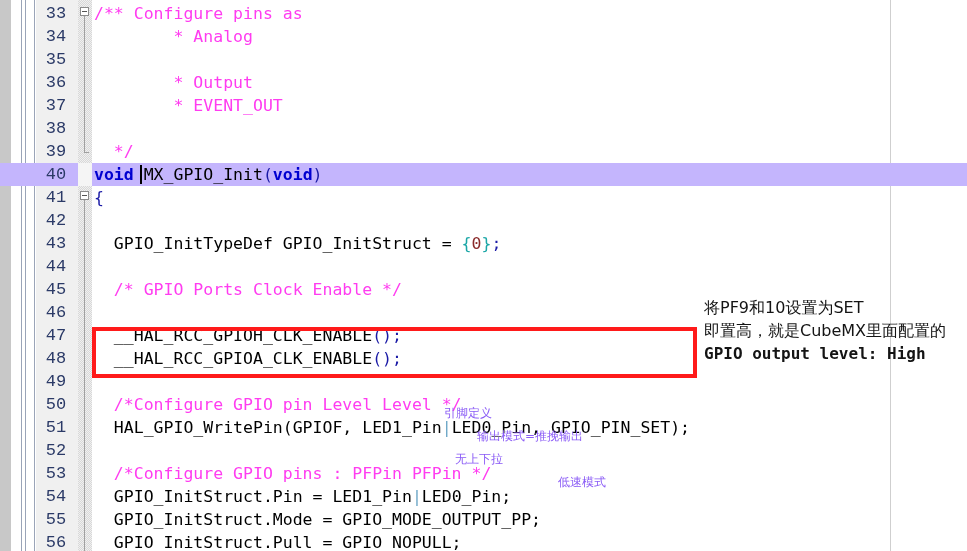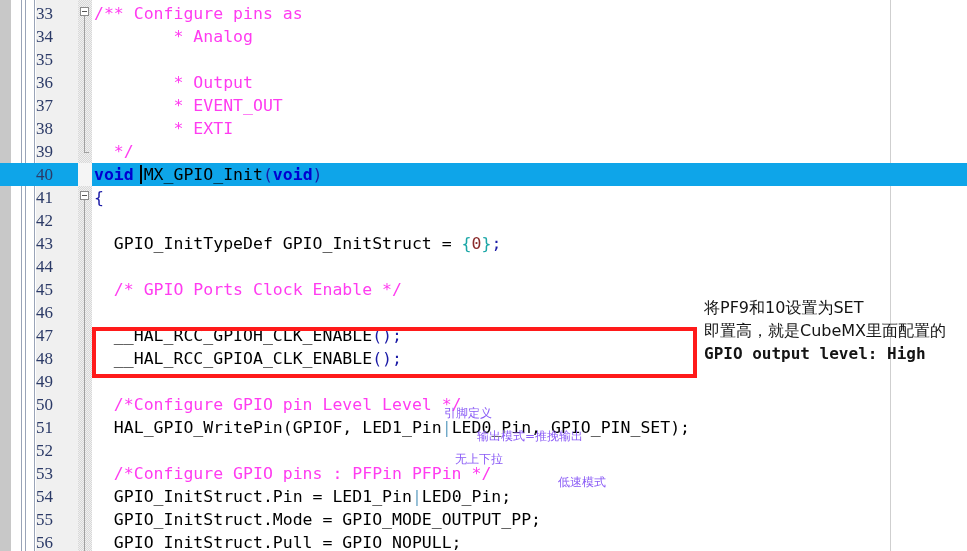--- a/index.html
+++ b/index.html
@@ -25,23 +25,23 @@
       linear-gradient(45deg,#d8d8d8 25%,transparent 25%,transparent 75%,#d8d8d8 75%),
       linear-gradient(45deg,#d8d8d8 25%,transparent 25%,transparent 75%,#d8d8d8 75%);
     background-size:2px 2px;background-position:0 0,1px 1px;}
   .foldmask{position:absolute;left:78px;width:14px;background:#f0f0f0;}
 
   
   .guideline{position:absolute;left:890px;top:0;width:1px;height:551px;background:#cfcfcf;}
 
   
   .row{position:absolute;left:0;width:967px;height:23px;line-height:23px;}
-  .row.current{background:#0ea5e9;}
-  .lineno{position:absolute;left:36px;width:40px;text-align:left;
-    font-size:17px;color:#2b3a67;font-family:Liberation Serif, serif;}
+  .row.current{background:#c4b5fd;}
+  .lineno{position:absolute;left:36px;width:40px;text-align:center;
+    font-size:17px;color:#2b3a67;font-family:Liberation Mono, monospace;}
   .code{position:absolute;left:94px;white-space:pre;font-size:16.5px;color:#000;
     font-family:"DejaVu Sans Mono","Liberation Mono",monospace;letter-spacing:0px;}
 
   
   .cmt{color:#ff3cf0;}
   .kw{color:#0000d0;font-weight:bold;}
   .punc{color:#1a1aa6;}
   .brace{color:#1aa6a6;}
   .num{color:#8a2a2a;}
   .plain{color:#000;}
@@ -103,21 +103,20 @@
     <span class="code cmt">        * Output</span>
   </div>
 
   <div class="row" style="top:94px;padding-left:20px;">
     <span class="lineno">37</span>
     <span class="code cmt">        * EVENT_OUT</span>
   </div>
 
   <div class="row" style="top:117px;">
     <span class="lineno">38</span>
-    <span class="code cmt">        * EXTI</span>
   </div>
 
   <div class="row" style="top:140px;">
     <span class="lineno">39</span>
     <span class="code cmt">  */</span>
   </div>
 
   <div class="foldline" style="left:84px;top:16px;height:136px;"></div>
   <div class="foldend" style="left:84px;top:152px;"></div>
 

